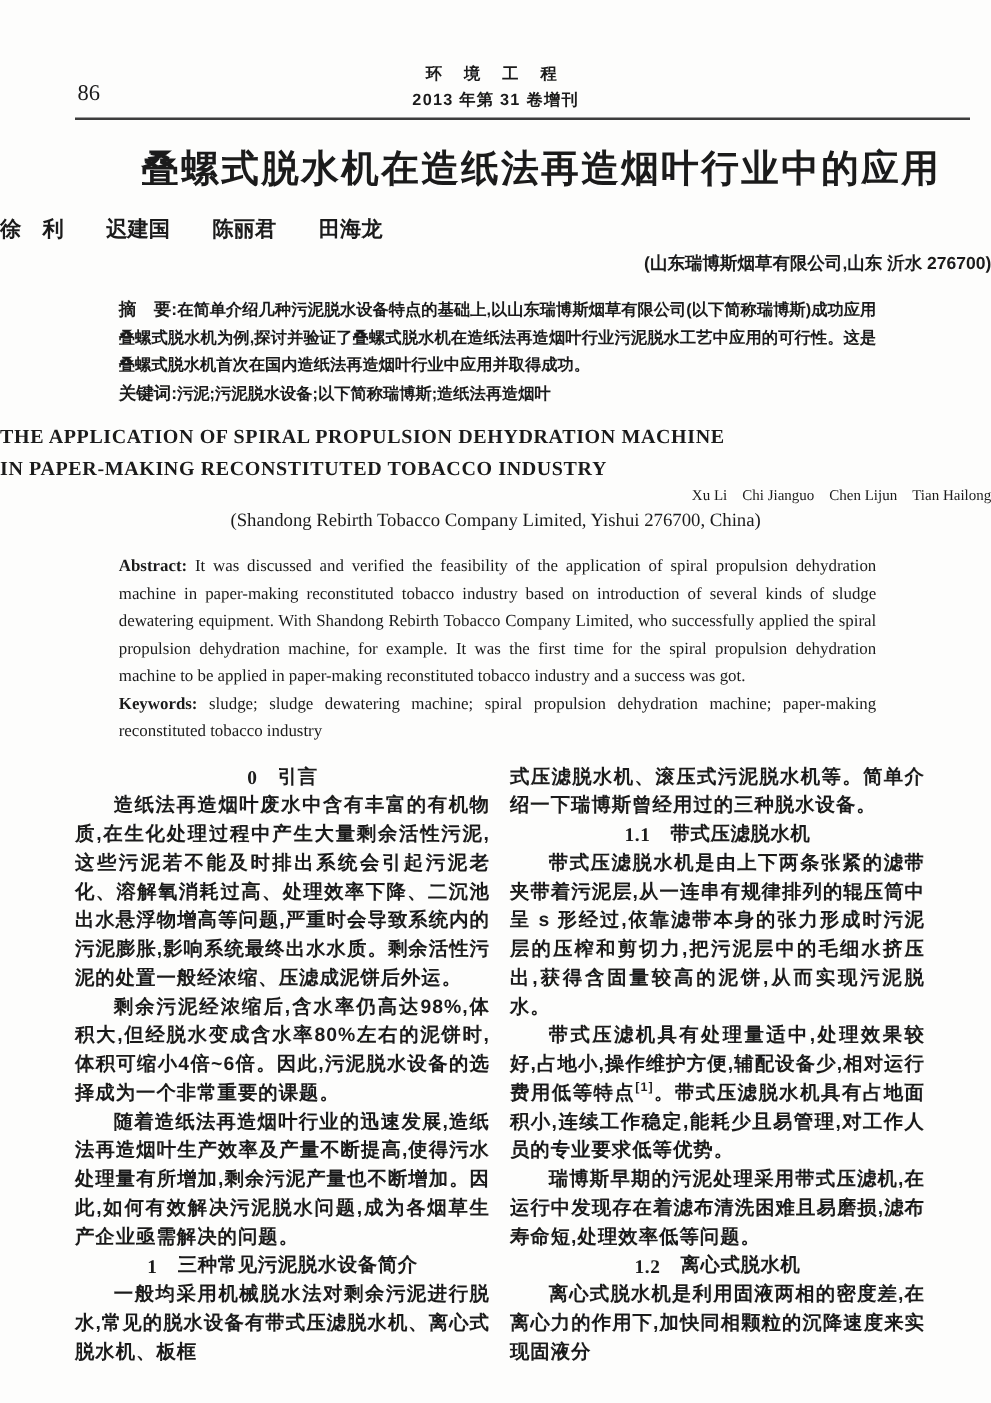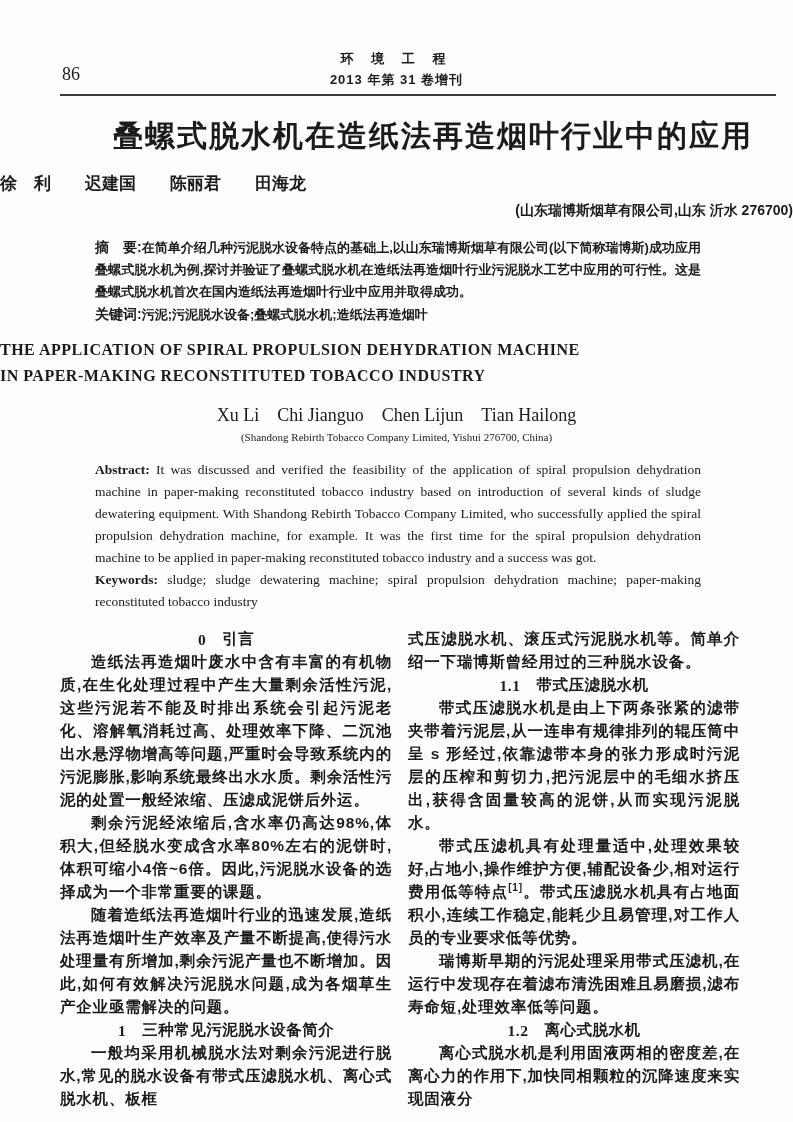--- a/index.html
+++ b/index.html
@@ -42,22 +42,22 @@
   }
   .cn-abstract-block .label{font-size:14px;font-weight:700;}
   .cn-keywords{margin-top:0;}
 
   
   .en{font-family:"Liberation Serif","DejaVu Serif",serif;}
   .en-title{
     margin-top:11px;text-align:left;
     font-size:16px;font-weight:700;line-height:26px;letter-spacing:.5px;
   }
-  .en-authors{margin-top:16px;text-align:center;font-size:18px;white-space:pre-wrap;}
-  .en-affiliation{margin-top:5px;text-align:center;font-size:11px;}
+  .en-authors{text-align:right;font-size:12px;white-space:pre-wrap;}
+  .en-affiliation{margin-top:5px;text-align:center;font-size:15px;}
   .en-abstract-block{
     margin:16px 92px 0 95px;
     font-size:13.5px;line-height:22px;text-align:justify;
   }
   .en-abstract-block .label{font-weight:700;}
 
   
   .columns{
     display:flex;gap:16px;margin:14px 53px 0 60px;
   }
@@ -87,21 +87,21 @@
     </div>
     <div class="head-rule"></div>
   </div>
 
   <h1 class="cn-title">叠螺式脱水机在造纸法再造烟叶行业中的应用</h1>
   <div class="cn-authors">徐　利　　迟建国　　陈丽君　　田海龙</div>
   <div class="cn-affiliation">(山东瑞博斯烟草有限公司,山东 沂水 276700)</div>
 
   <div class="cn-abstract-block">
     <p style="margin:0;"><span class="label">摘　要:</span><span>在简单介绍几种污泥脱水设备特点的基础上,以山东瑞博斯烟草有限公司(以下简称瑞博斯)成功应用叠螺式脱水机为例,探讨并验证了叠螺式脱水机在造纸法再造烟叶行业污泥脱水工艺中应用的可行性。这是叠螺式脱水机首次在国内造纸法再造烟叶行业中应用并取得成功。</span></p>
-    <p class="cn-keywords" style="margin:0;"><span class="label">关键词:</span><span>污泥;污泥脱水设备;叠螺式脱水机;造纸法再造烟叶</span></p>
+    <p class="cn-keywords" style="margin:0;"><span class="label">关键词:</span><span>污泥;污泥脱水设备;以下简称瑞博斯;造纸法再造烟叶</span></p>
   </div>
 
   <div class="en en-title">
     <div>THE APPLICATION OF SPIRAL PROPULSION DEHYDRATION MACHINE</div>
     <div>IN PAPER-MAKING RECONSTITUTED TOBACCO INDUSTRY</div>
   </div>
   <div class="en en-authors">Xu Li Chi Jianguo Chen Lijun Tian Hailong</div>
   <div class="en en-affiliation">(Shandong Rebirth Tobacco Company Limited, Yishui 276700, China)</div>
 
   <div class="en en-abstract-block">

